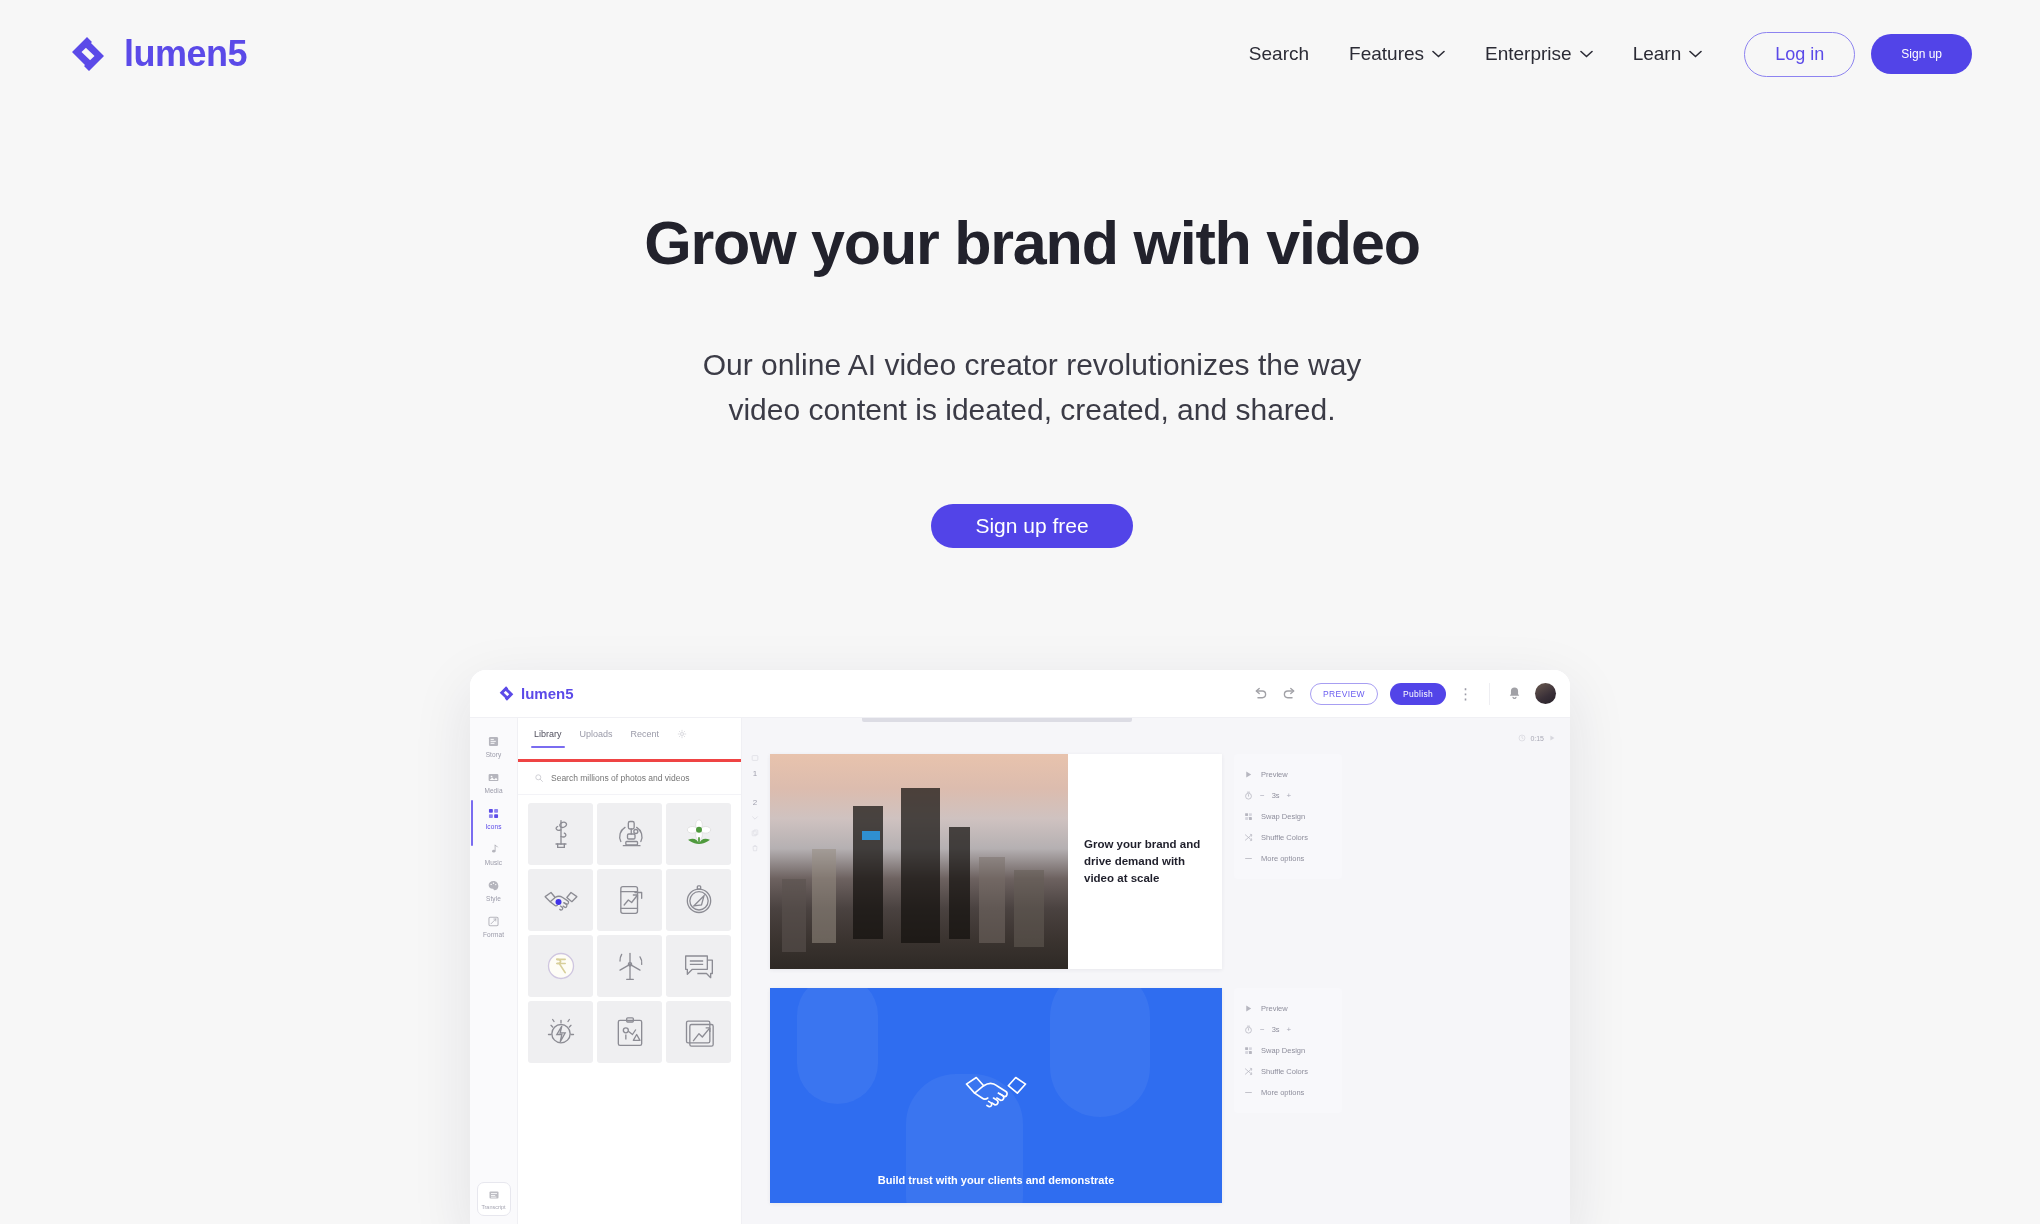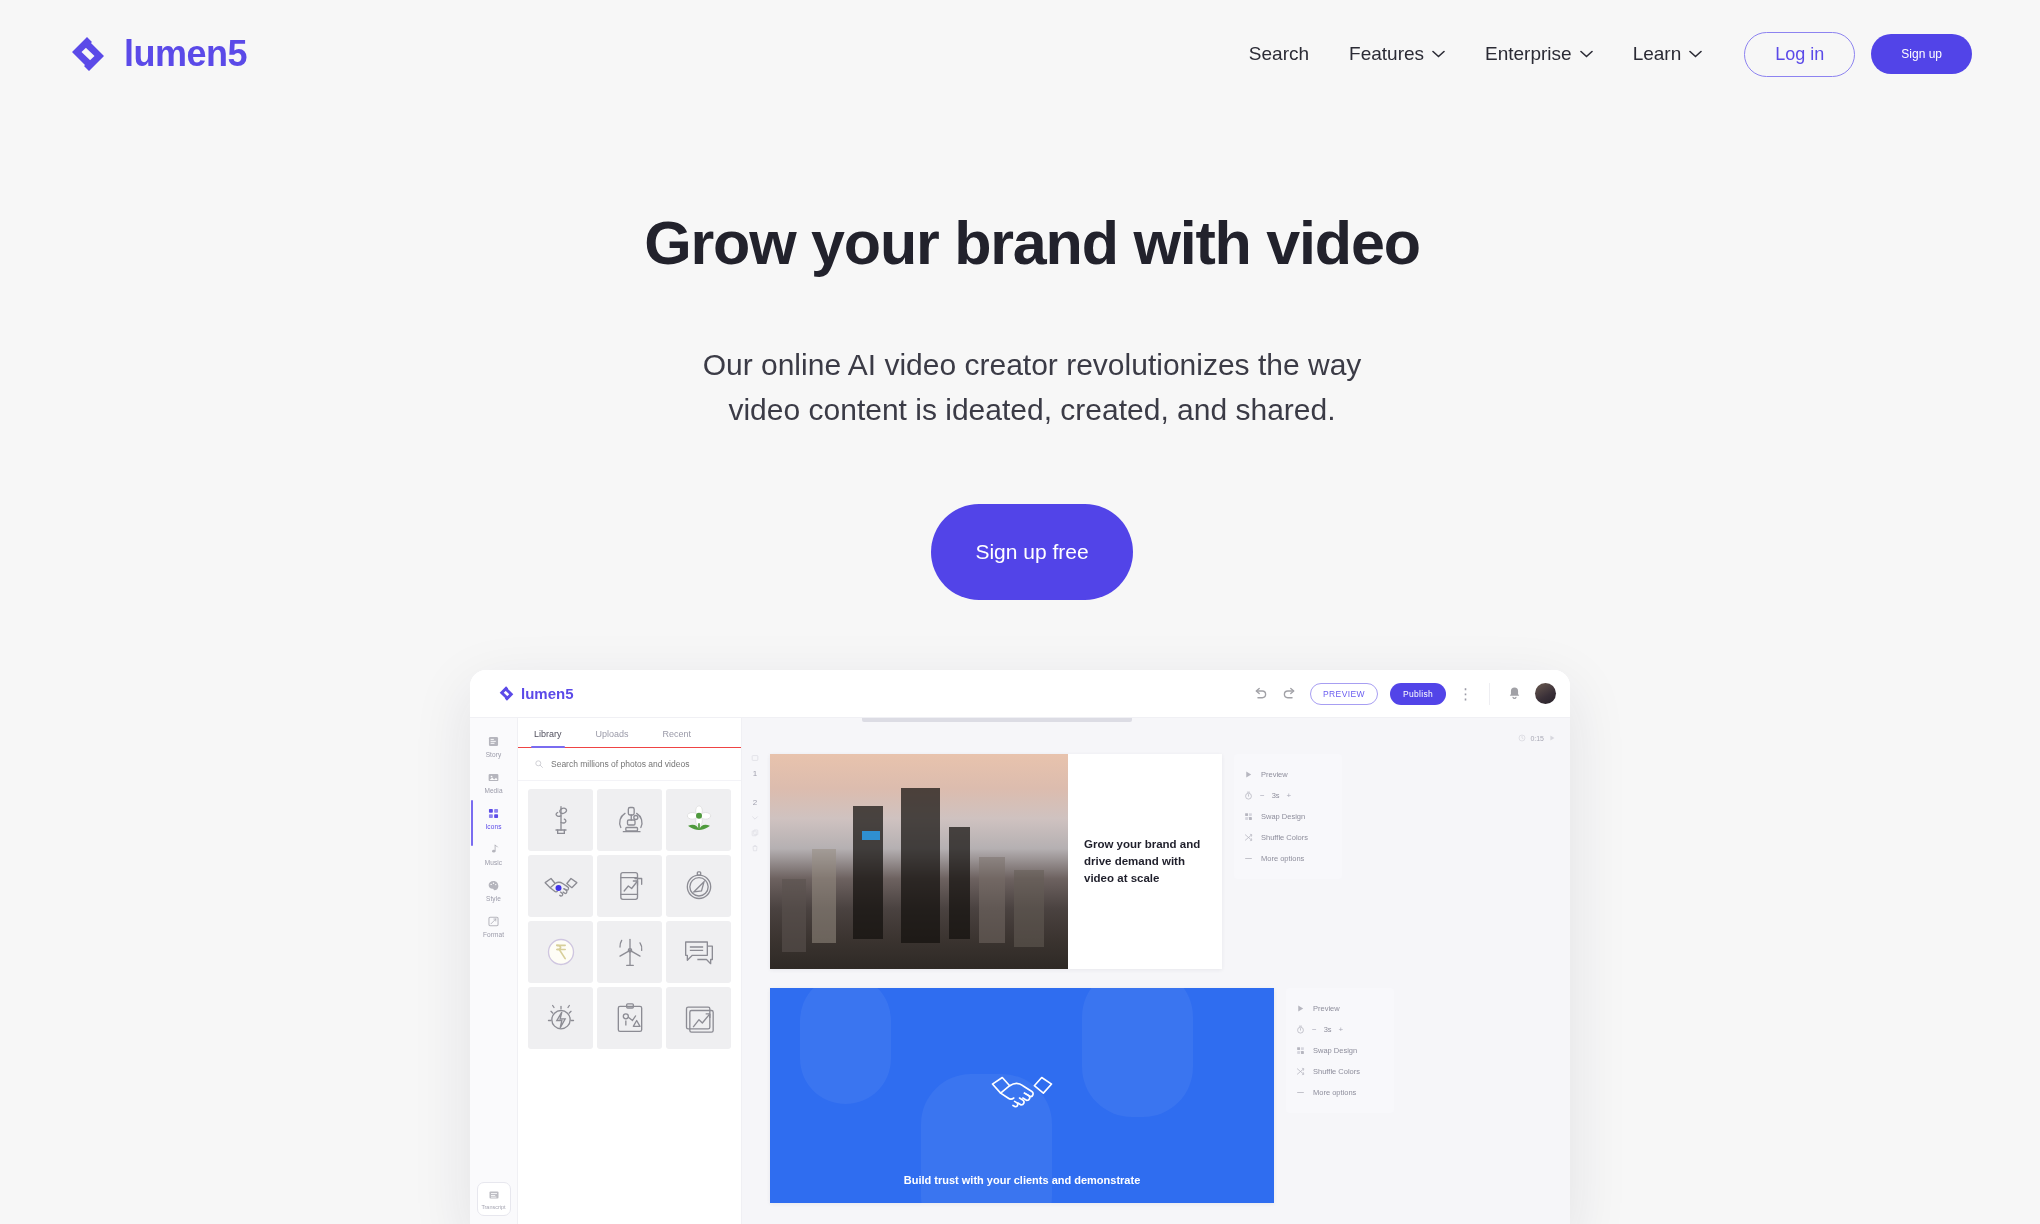--- a/index.html
+++ b/index.html
@@ -45,21 +45,21 @@
   .hero-title {
     font-size: 61px; line-height: 1.18; font-weight: 700; color: #22222c;
     letter-spacing: -1.2px;
   }
   .hero-sub {
     margin-top: 62px; font-size: 30px; line-height: 1.5; color: #3b3b46;
   }
   .hero-cta {
     margin-top: 72px; display: inline-block;
     background: #5244e8; color: #fff; border: none; border-radius: 999px;
-    padding: 36px 44px; font-size: 21px; cursor: pointer;
+    padding: 10px 44px; font-size: 21px; cursor: pointer;
     font-family: "Liberation Sans", sans-serif;
   }
 
   
   .mockup {
     position: absolute; left: 470px; top: 670px; width: 1100px; height: 560px;
     background: #ffffff; border-radius: 16px 16px 0 0;
     box-shadow: 0 18px 60px rgba(30,30,60,0.10);
     overflow: hidden;
   }
@@ -115,22 +115,22 @@
     width: 34px; border: 1px solid #e7e7ee; border-radius: 7px; background: #fff;
     padding: 6px 0 5px; margin-bottom: 14px; display: flex; flex-direction: column;
     align-items: center; gap: 3px; cursor: pointer;
   }
   .rail-bottom .ri-ico { width: 12px; height: 12px; opacity: .45; }
   .rail-bottom .ri-lab { font-size: 5.5px; color: #a5a5b2; }
 
   
   .library { width: 224px; border-right: 1px solid #f0f0f4; background: #fff; }
   .lib-tabs {
-    display: flex; align-items: center; gap: 34px; padding: 11px 16px 0 16px;
-    border-bottom: 1px solid #ef4444; position: relative;
+    display: flex; align-items: center; gap: 18px; padding: 11px 16px 12px 16px;
+    border-bottom: 3px solid #ef4444; position: relative;
   }
   .lib-tab { font-size: 9px; color: #9a9aa8; padding-bottom: 8px; cursor: pointer; position: relative; }
   .lib-tab.active { color: #51505e; }
   .lib-tab.active::after {
     content: ""; position: absolute; left: -3px; right: -3px; bottom: -1px; height: 2.5px;
     background: #7a6cf0; border-radius: 2px;
   }
   .lib-gear { width: 10px; height: 10px; opacity: .4; cursor: pointer; margin-bottom: 8px; }
   .lib-search {
     display: flex; align-items: center; gap: 7px; padding: 11px 16px;
@@ -188,21 +188,21 @@
     position: absolute; background: rgba(20,16,14,0.72);
   }
   .scene-text {
     flex: 1; padding: 0 16px; display: flex; align-items: center;
   }
   .scene-text span {
     font-size: 11.5px; font-weight: 700; color: #1f1f2b; line-height: 1.45;
   }
 
   .scene-card-blue {
-    width: 504px; height: 215px; background: #2f6df0; position: relative; overflow: hidden;
+    width: 452px; height: 215px; background: #2f6df0; position: relative; overflow: hidden;
     box-shadow: 0 1px 4px rgba(40,40,70,0.07);
   }
   .scene-card-blue .blob {
     position: absolute; background: rgba(255,255,255,0.055); border-radius: 50px;
   }
   .blue-ico { position: absolute; left: 50%; top: 78px; transform: translateX(-50%); }
   .blue-ico svg { width: 66px; height: 46px; }
   .blue-caption {
     position: absolute; left: 0; right: 0; bottom: 14px; text-align: center;
     font-size: 11px; font-weight: 700; color: #ffffff; line-height: 1.45; padding: 0 22px;

